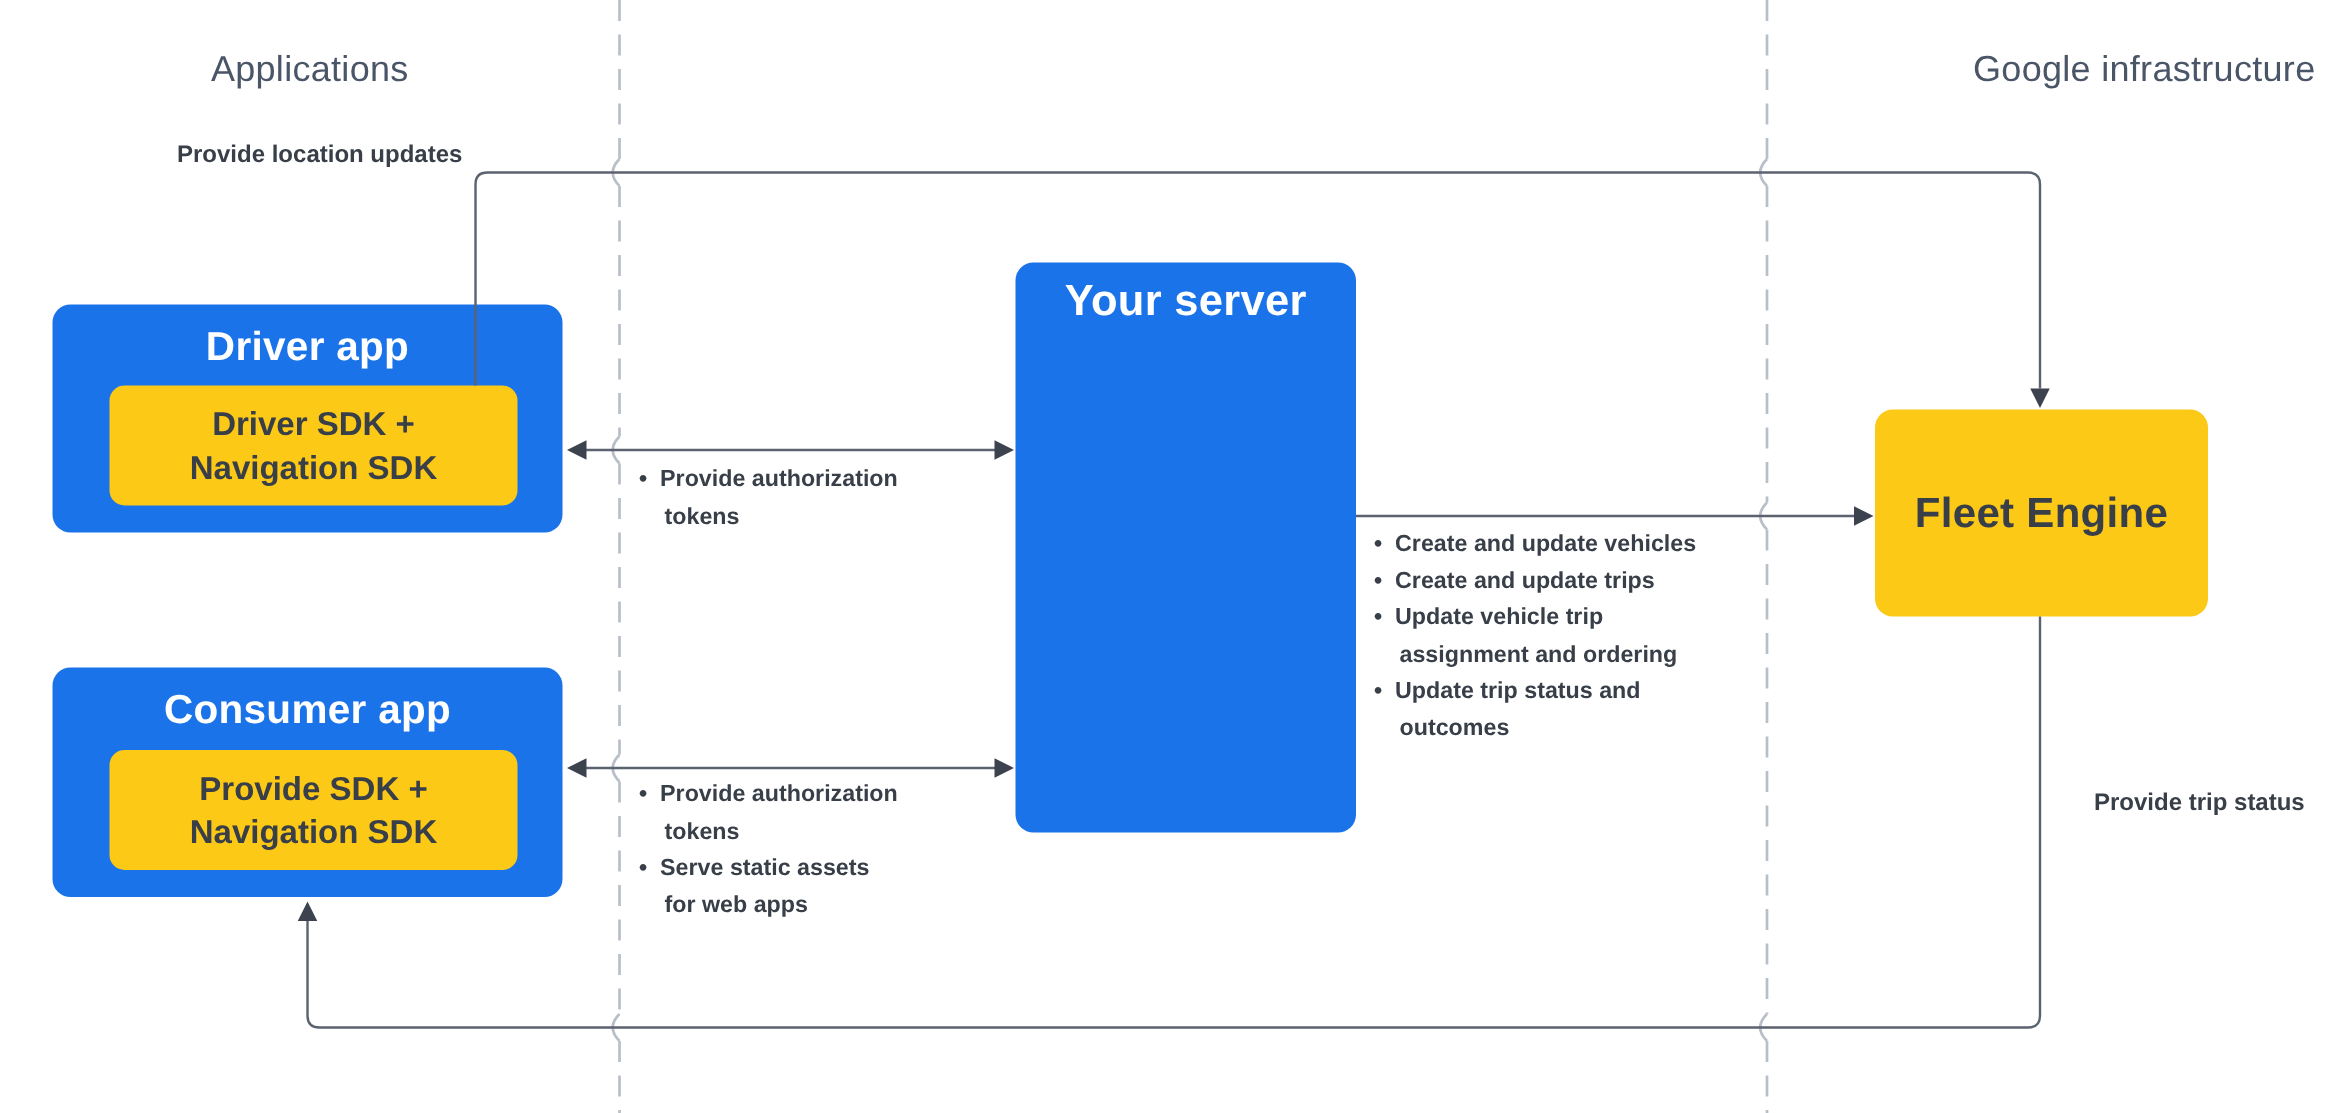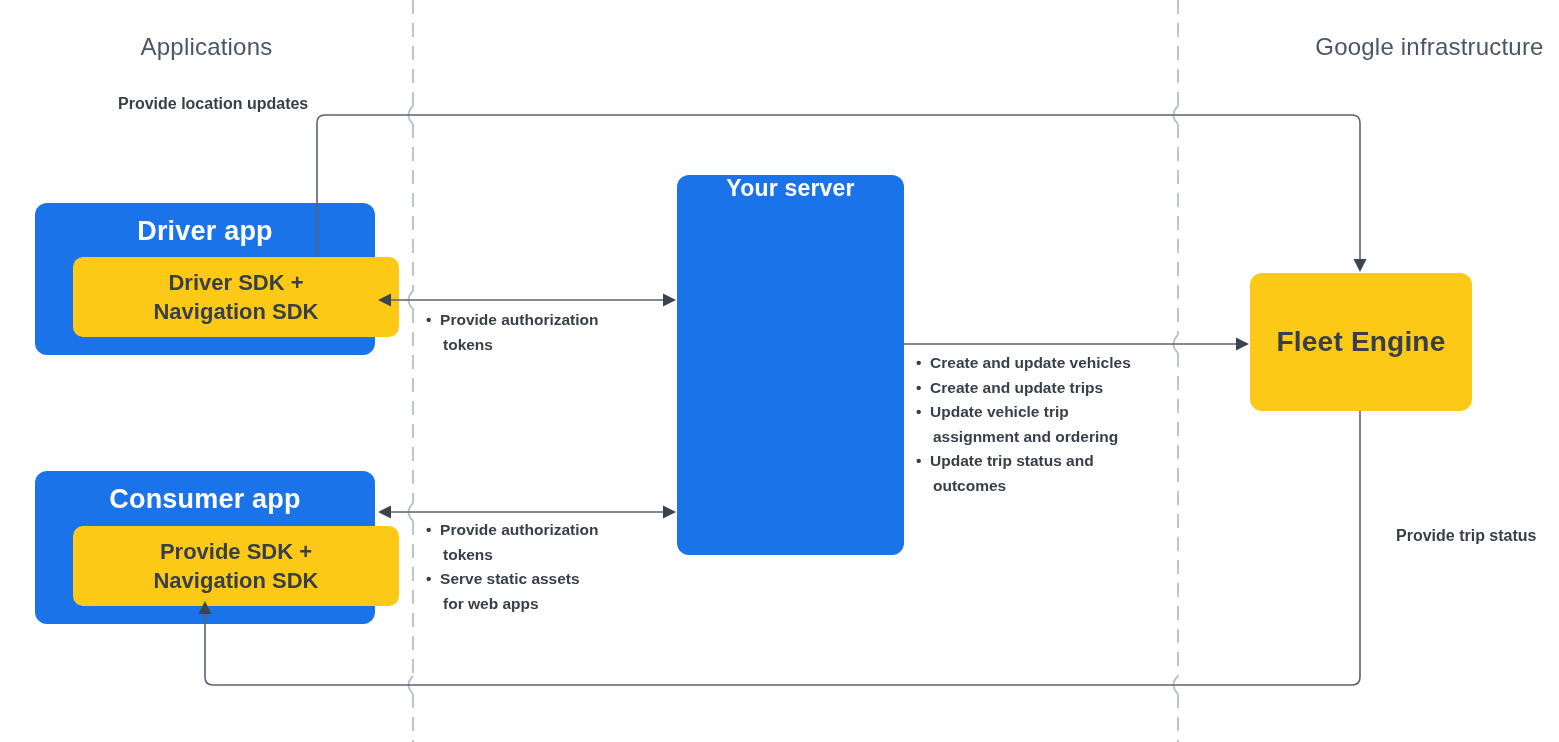--- a/index.html
+++ b/index.html
@@ -28,30 +28,30 @@
 
   
   .node{position:absolute;border-radius:12px;}
   .node.blue{background:var(--blue);}
   .node.yellow-box{background:var(--yellow);}
   .node-title{
     text-align:center;font-weight:700;color:var(--white-text);
     font-size:27px;padding-top:13px;letter-spacing:.2px;
   }
   .driver-app{left:35px;top:203px;width:340px;height:152px;}
-  .consumer-app{left:35px;top:445px;width:340px;height:153px;margin-top:26px;}
+  .consumer-app{left:35px;top:445px;width:340px;height:153px;}
   .your-server{left:677px;top:175px;width:227px;height:380px;}
-  .your-server .node-title{padding-top:0;font-size:23px;}
+  .your-server .node-title{padding-top:10px;font-size:29px;}
   .fleet-engine{left:1250px;top:273px;width:222px;height:138px;
     display:flex;align-items:center;justify-content:center;}
   .fleet-engine .fleet-title{
     font-size:28px;font-weight:700;color:var(--dark-text);letter-spacing:.2px;
   }
   .sdk-box{
-    position:absolute;left:38px;width:326px;height:80px;
+    position:absolute;left:38px;width:272px;height:80px;
     background:var(--yellow);border-radius:10px;
     display:flex;align-items:center;justify-content:center;text-align:center;
   }
   .driver-app .sdk-box{top:54px;}
   .consumer-app .sdk-box{top:55px;}
   .sdk-label{
     font-size:22px;font-weight:700;color:var(--dark-text);line-height:29px;
     width:230px;
   }
 

